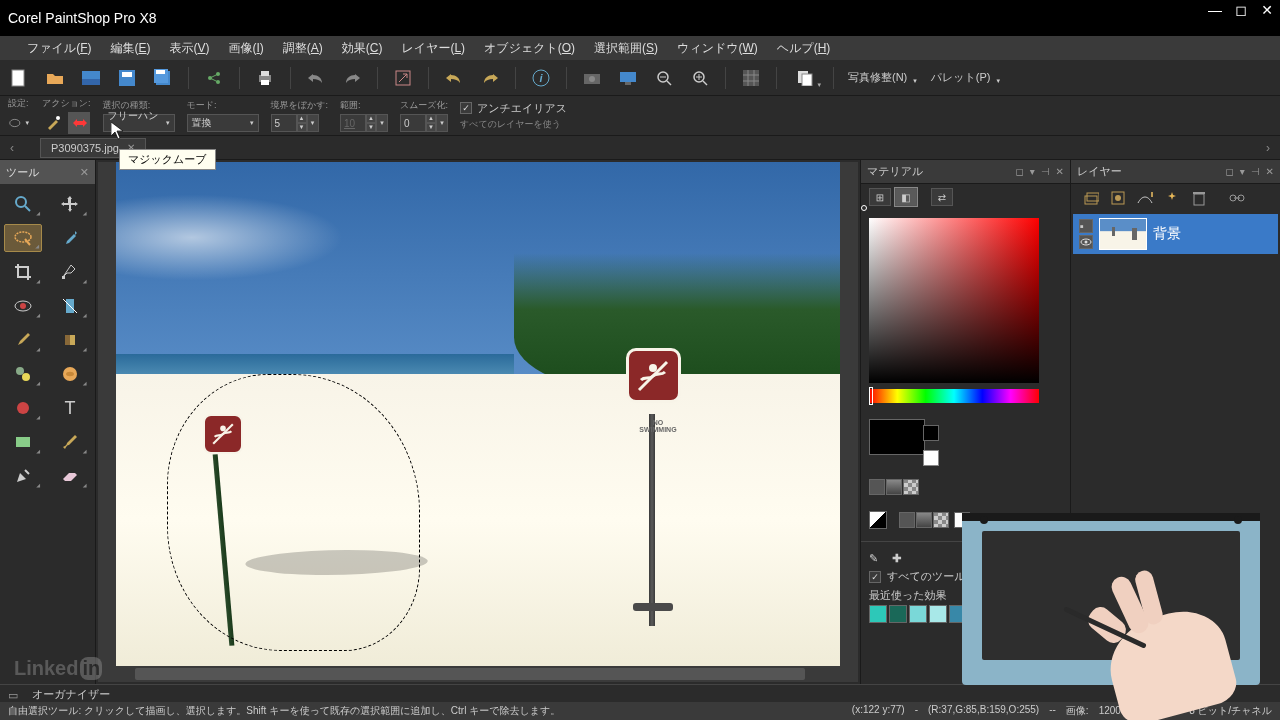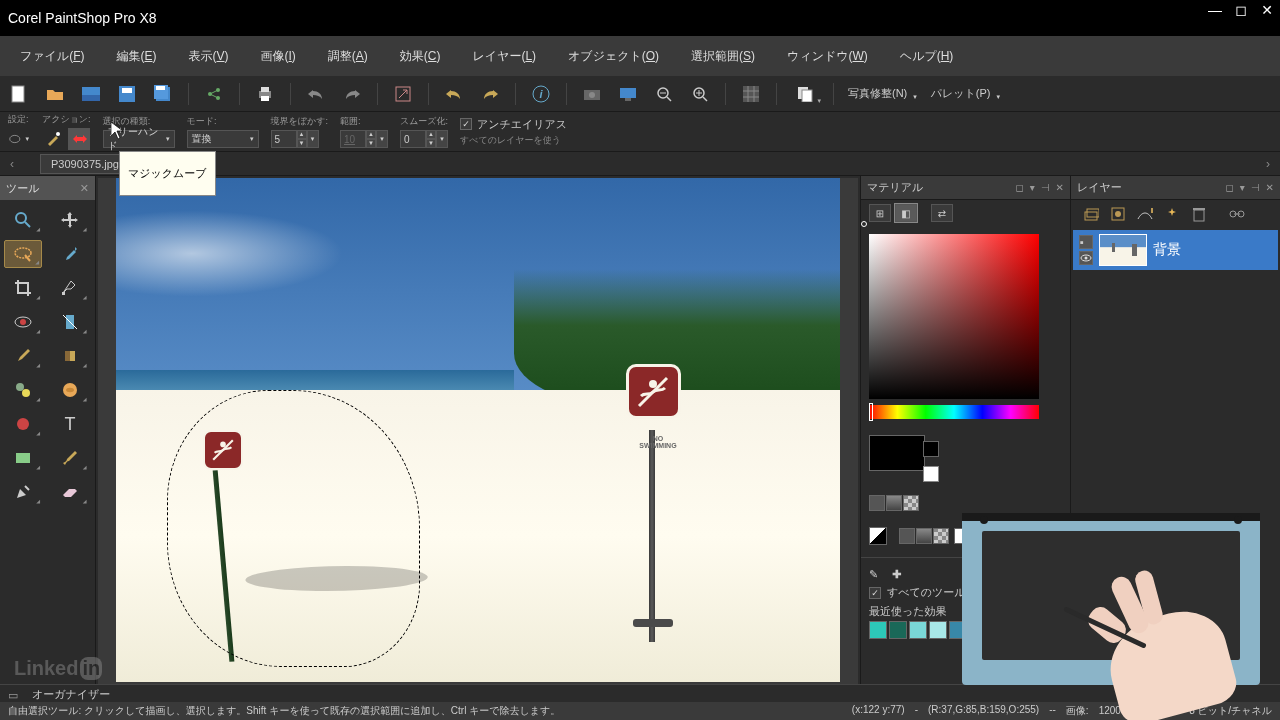--- a/index.html
+++ b/index.html
@@ -6,21 +6,21 @@
 body { background: #2b2b2b; color: #ccc; width: 1280px; height: 720px; overflow: hidden; font-size: 11px; position: relative; }
 .titlebar { height: 36px; background: #000; display: flex; align-items: center; padding: 0 8px; position: relative; }
 .title { color: #fff; font-size: 14px; }
 .tab-group { position: absolute; left: 50%; transform: translateX(-50%); display: flex; height: 36px; }
 .top-tab { width: 95px; height: 36px; display: flex; align-items: center; justify-content: center; font-size: 13px; color: #fff; cursor: pointer; }
 .top-tab.ed { background: #ff7b00; }
 .top-tab.ad { background: #4a4a4a; }
 .top-tab.ma { background: #3a3a3a; }
 .win-controls { position: absolute; right: 4px; top: 2px; display: flex; gap: 8px; color: #fff; font-size: 14px; }
 .win-btn { width: 18px; text-align: center; cursor: pointer; }
-.menubar { height: 40px; background: #3a3a3a; display: flex; align-items: center; padding: 0 12px; gap: 16px; }
+.menubar { height: 24px; background: #3a3a3a; display: flex; align-items: center; padding: 0 19px; gap: 3px; }
 .menu-item { padding: 3px 8px; color: #ddd; font-size: 12px; cursor: pointer; }
 .menu-item .u { text-decoration: underline; }
 .toolbar { height: 36px; background: #2b2b2b; display: flex; align-items: center; padding: 0 8px; gap: 14px; border-bottom: 1px solid #1a1a1a; }
 .tbtn { width: 22px; height: 22px; display: flex; align-items: center; justify-content: center; cursor: pointer; color: #aaa; }
 .tbtn.drop { width: 28px; position: relative; }
 .tbtn.drop::after { content: "▾"; font-size: 7px; position: absolute; right: -2px; bottom: 0; }
 .sep { width: 1px; height: 22px; background: #444; }
 .tb-text { color: #ccc; font-size: 11px; cursor: pointer; display: flex; align-items: flex-end; gap: 6px; }
 .optbar { height: 40px; background: #2b2b2b; display: flex; align-items: center; padding: 0 8px; gap: 12px; border-bottom: 1px solid #1a1a1a; position: relative; }
 .opt-group { display: flex; flex-direction: column; gap: 2px; }
@@ -30,21 +30,21 @@
 .opt-icon.hi { background: #555; }
 .opt-select { background: #3a3a3a; border: 1px solid #555; color: #ccc; font-size: 10px; height: 18px; padding: 0 4px; display: flex; align-items: center; justify-content: space-between; cursor: pointer; }
 .opt-spin { display: flex; }
 .opt-spin input { width: 26px; height: 18px; background: #3a3a3a; border: 1px solid #555; color: #ccc; font-size: 10px; padding: 0 3px; }
 .spin-btns { display: flex; flex-direction: column; }
 .spin-b { width: 10px; height: 9px; background: #444; border: 1px solid #555; font-size: 6px; line-height: 7px; text-align: center; cursor: pointer; }
 .spin-ex { width: 12px; height: 18px; background: #444; border: 1px solid #555; font-size: 7px; display: flex; align-items: center; justify-content: center; cursor: pointer; }
 .chk { display: flex; align-items: center; gap: 5px; }
 .chk-box { width: 12px; height: 12px; background: #3a3a3a; border: 1px solid #666; display: flex; align-items: center; justify-content: center; font-size: 9px; color: #ddd; }
 .chk-sub { font-size: 9px; color: #888; margin-top: 2px; }
-.tooltip { position: absolute; left: 119px; top: 39px; background: #fffef0; border: 1px solid #888; color: #000; padding: 14px 8px; font-size: 11px; z-index: 100; }
+.tooltip { position: absolute; left: 119px; top: 53px; background: #fffef0; border: 1px solid #888; color: #000; padding: 2px 8px; font-size: 11px; z-index: 100; }
 .tab-strip { height: 24px; background: #2b2b2b; display: flex; align-items: center; padding: 0 4px; border-bottom: 1px solid #1a1a1a; }
 .nav-arrow { width: 16px; color: #888; cursor: pointer; font-size: 12px; text-align: center; }
 .file-tab { background: #3a3a3a; padding: 3px 10px; font-size: 11px; color: #ccc; display: flex; align-items: center; gap: 8px; border: 1px solid #555; margin-left: 20px; }
 .file-tab .x { font-size: 10px; color: #999; cursor: pointer; }
 .nav-arrow-r { margin-left: auto; }
 .main-area { display: flex; height: 524px; }
 .tool-panel { width: 96px; background: #2b2b2b; border-right: 1px solid #1a1a1a; flex-shrink: 0; }
 .tool-header { height: 24px; background: #535353; display: flex; align-items: center; justify-content: space-between; padding: 0 6px; font-size: 11px; color: #ddd; }
 .tool-header .x { cursor: pointer; color: #999; }
 .tool-grid { padding: 6px 4px; display: grid; grid-template-columns: 1fr 1fr; gap: 6px; }

